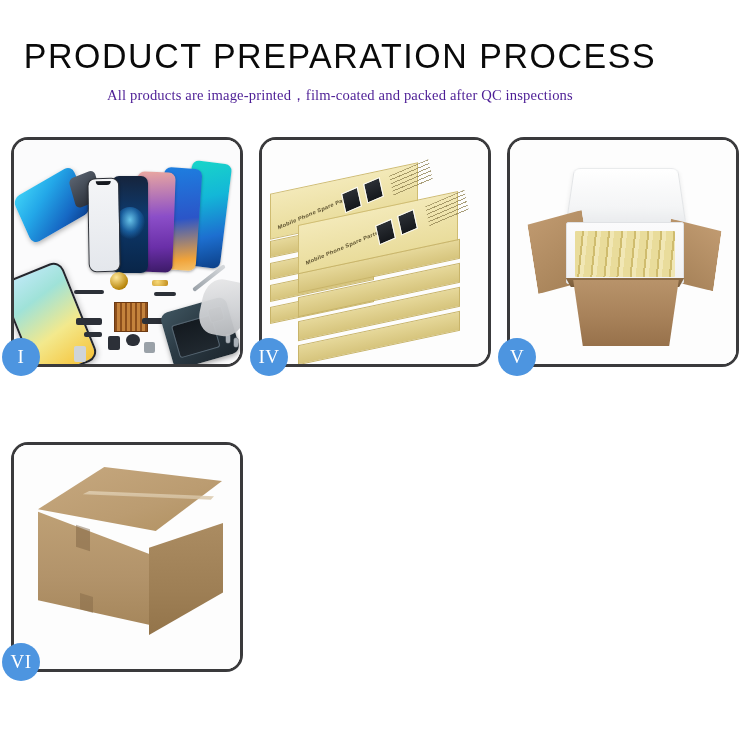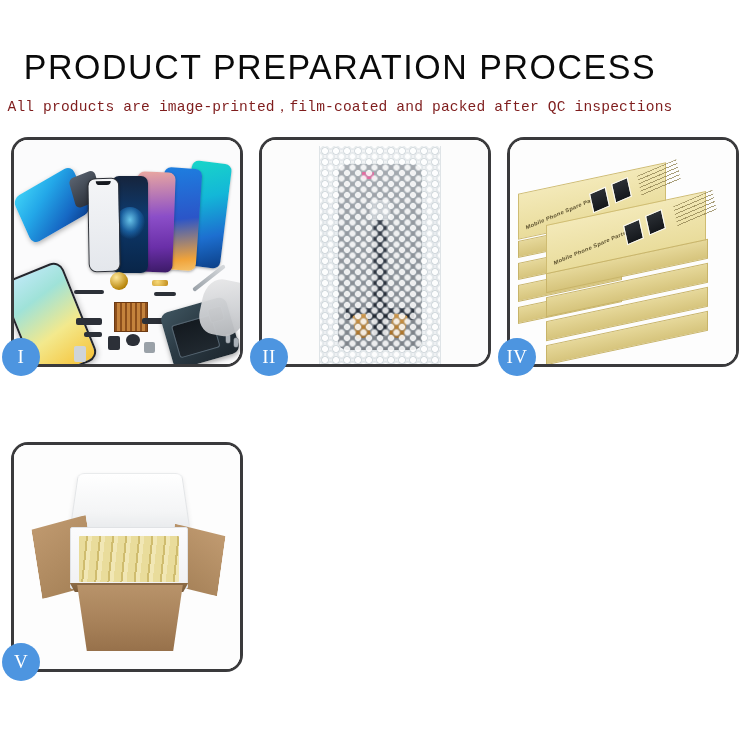--- a/index.html
+++ b/index.html
@@ -11,40 +11,40 @@
     width: 750px;
     height: 750px;
     font-family: "Liberation Sans", sans-serif;
     overflow: hidden;
     position: relative;
   }
 
   
   #header {
     position: absolute;
-    left: 0; top: 11px; width: 680px;
+    left: 0; top: 0; width: 680px;
   }
   #page-title {
     text-align: center;
     font-size: 35px;
     font-weight: 500;
     letter-spacing: 1.6px;
     color: #0a0a0a;
     margin: 38px 0 0 0;
     line-height: 1;
     font-family: "Liberation Sans", sans-serif;
     transform: scaleX(0.97);
   }
   #page-subtitle {
     text-align: center;
     font-size: 14.6px;
-    color: #7f1d1d;
+    color: #4c1d95;
     margin: 13px 0 0 0;
     letter-spacing: 0.15px;
-    font-family: Liberation Mono, monospace;
+    font-family: Liberation Serif, serif;
   }
 
   
   #grid {
     position: absolute;
     left: 11px;
     top: 137px;
     width: 728px;
     display: grid;
     grid-template-columns: 232px 232px 232px;
@@ -434,37 +434,20 @@
               <i style="left:8px;top:4px;"></i>
           </div>
           <div class="hand"></div>
           <div class="tweezer"></div>
         </div>
       </div>
     </div>
     <div class="badge">I</div>
   </div>
 
-  <div class="panel p2">
-    <div class="panel-inner">
-      <div class="scene">
-        <div class="bag">
-          <div class="inner-part">
-            <div class="pink-label"></div>
-            <div class="flex-strip"></div>
-            <div class="base-bar"></div>
-            <div class="conn-l"></div>
-            <div class="conn-r"></div>
-          </div>
-          <div class="bubbles"></div>
-        </div>
-      </div>
-    </div>
-    <div class="badge">II</div>
-  </div>
 
 
   <div class="panel p4">
     <div class="panel-inner">
       <div class="scene">
         <div class="stack">
 
           <div class="kside" style="left:6px;  top:74px;  width:104px; height:17px; transform:skewY(-12deg);"></div>
           <div class="kside" style="left:6px;  top:96px;  width:104px; height:17px; transform:skewY(-12deg);"></div>
           <div class="kside" style="left:6px;  top:118px; width:104px; height:17px; transform:skewY(-12deg);"></div>
@@ -503,14 +486,27 @@
         <div class="foam-body">
           <div class="foam-contents"></div>
         </div>
         <div class="carton-lip"></div>
         <div class="carton-front"></div>
       </div>
     </div>
     <div class="badge">V</div>
   </div>
 
+  <div class="panel p6">
+    <div class="panel-inner">
+      <div class="scene">
+        <div class="c-top"></div>
+        <div class="c-tape"></div>
+        <div class="c-left"></div>
+        <div class="c-right"></div>
+        <div class="c-seam"></div>
+        <div class="c-seam2"></div>
+      </div>
+    </div>
+    <div class="badge">VI</div>
+  </div>
 
 </div>
 
 </body></html>

